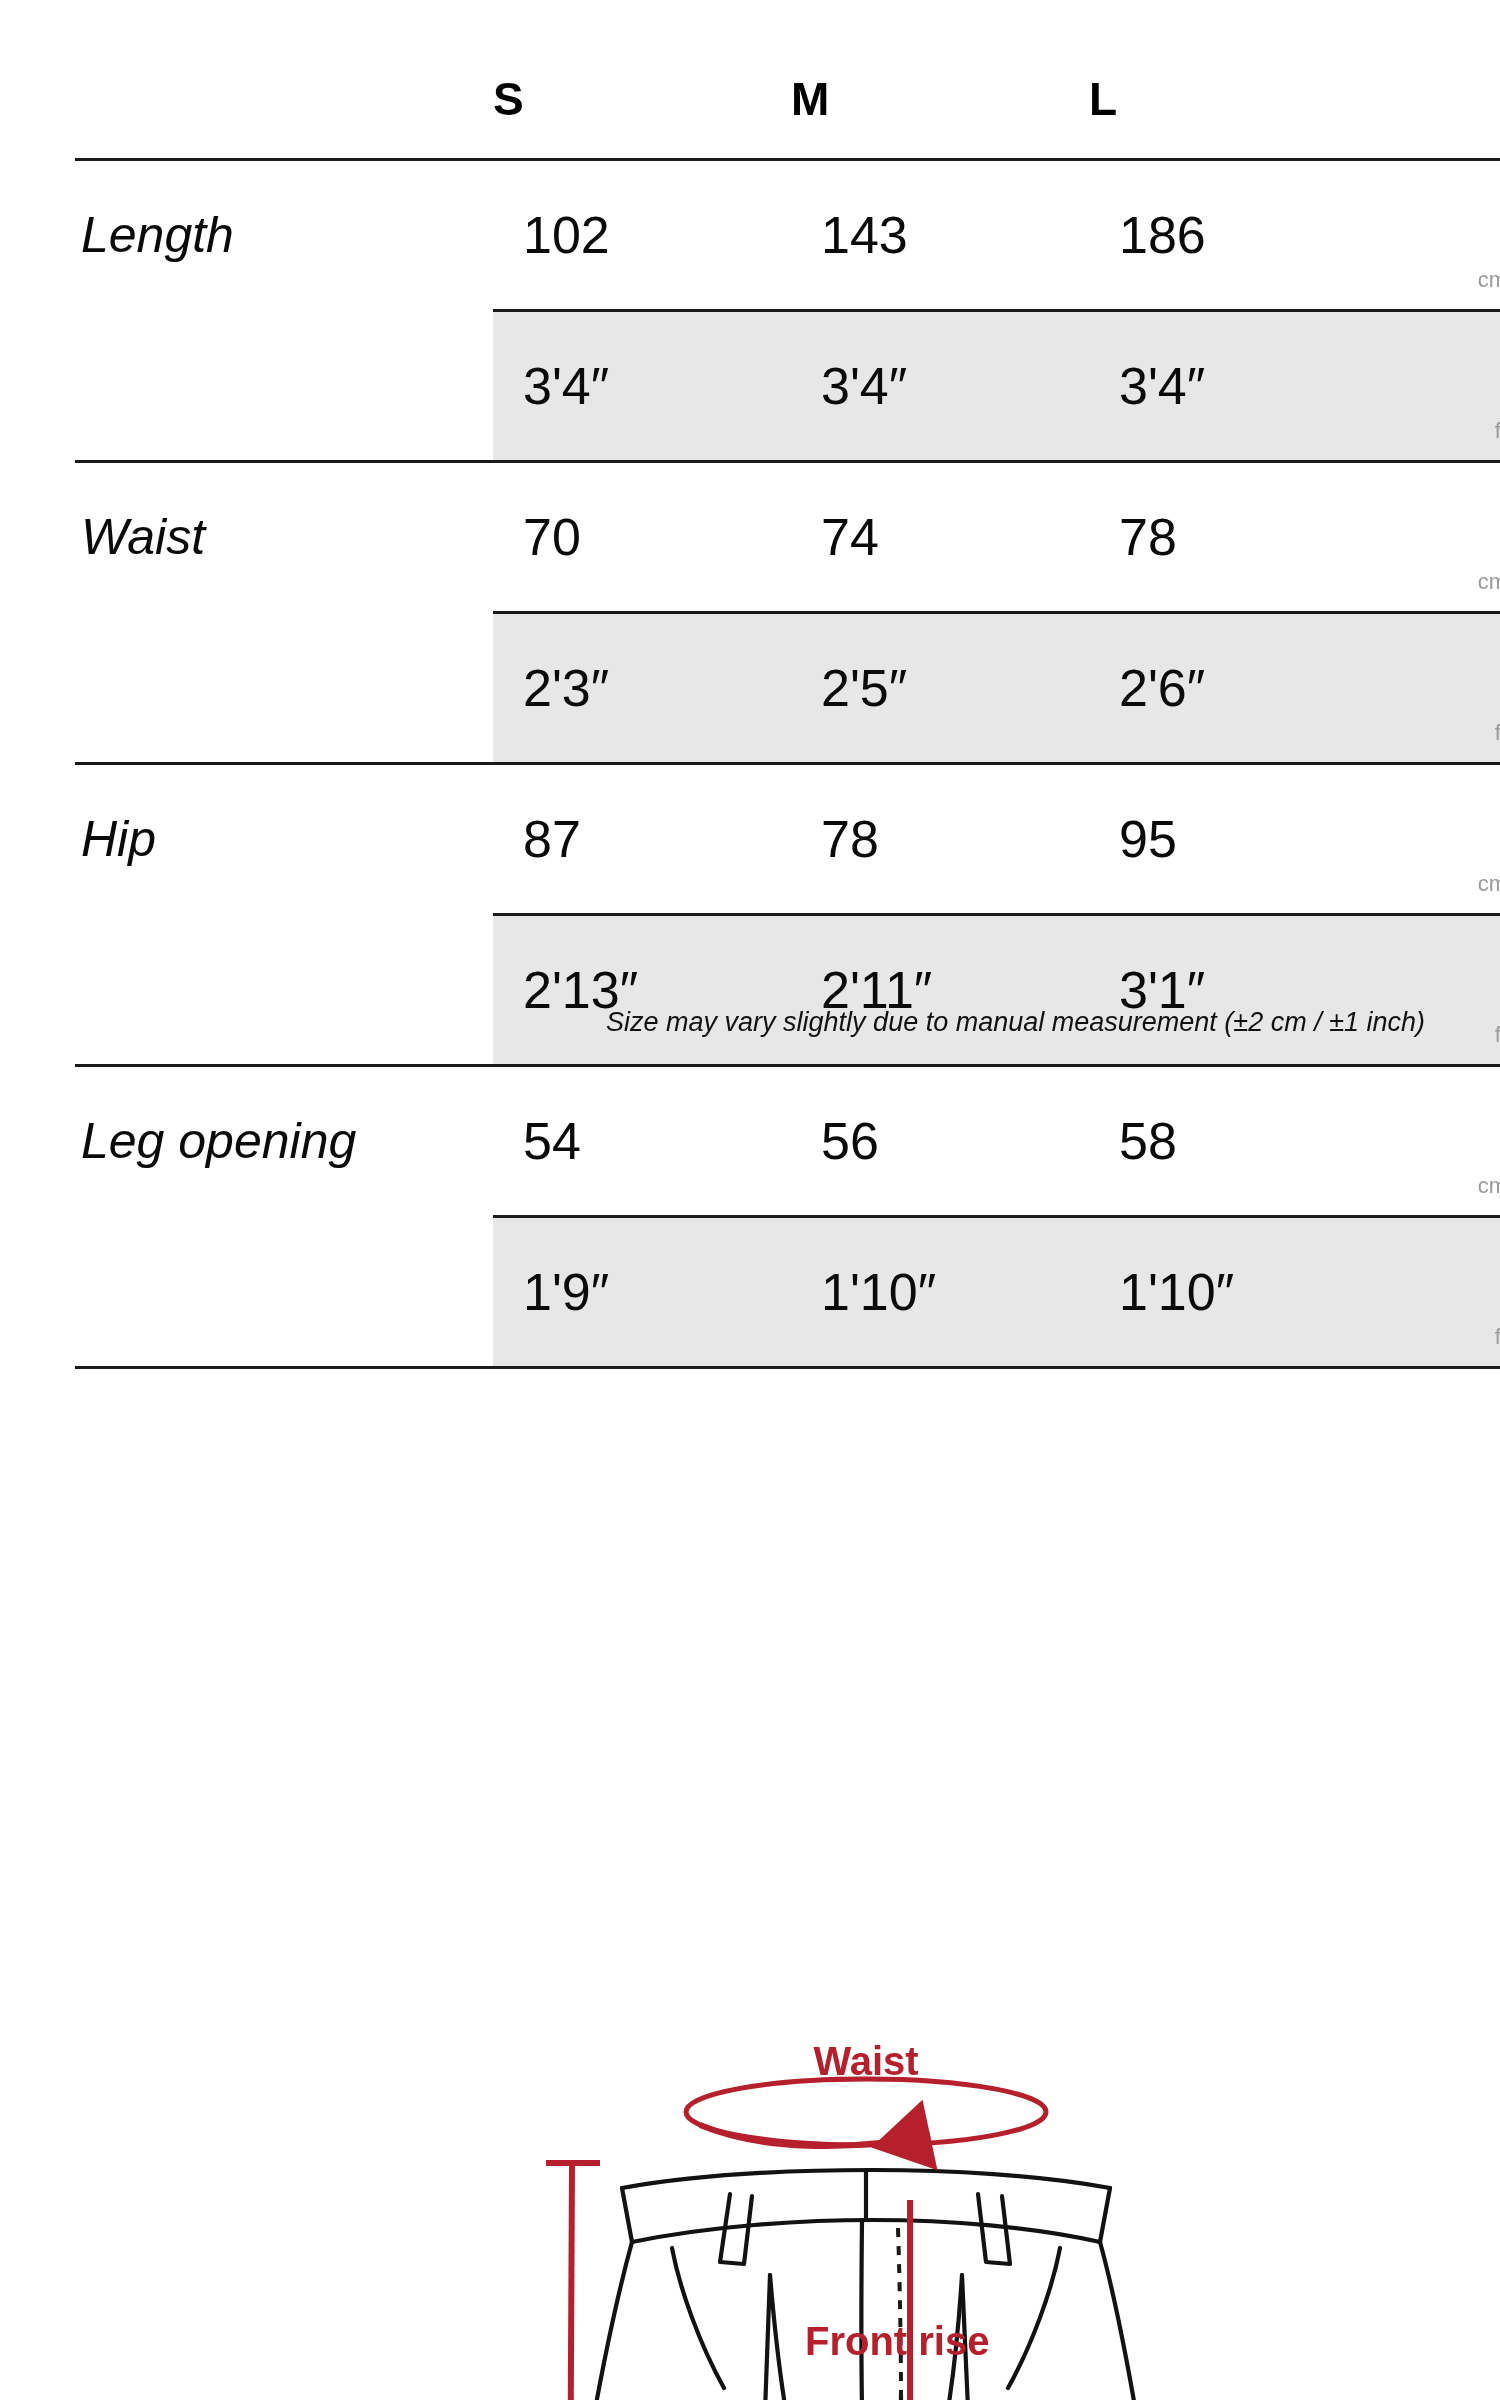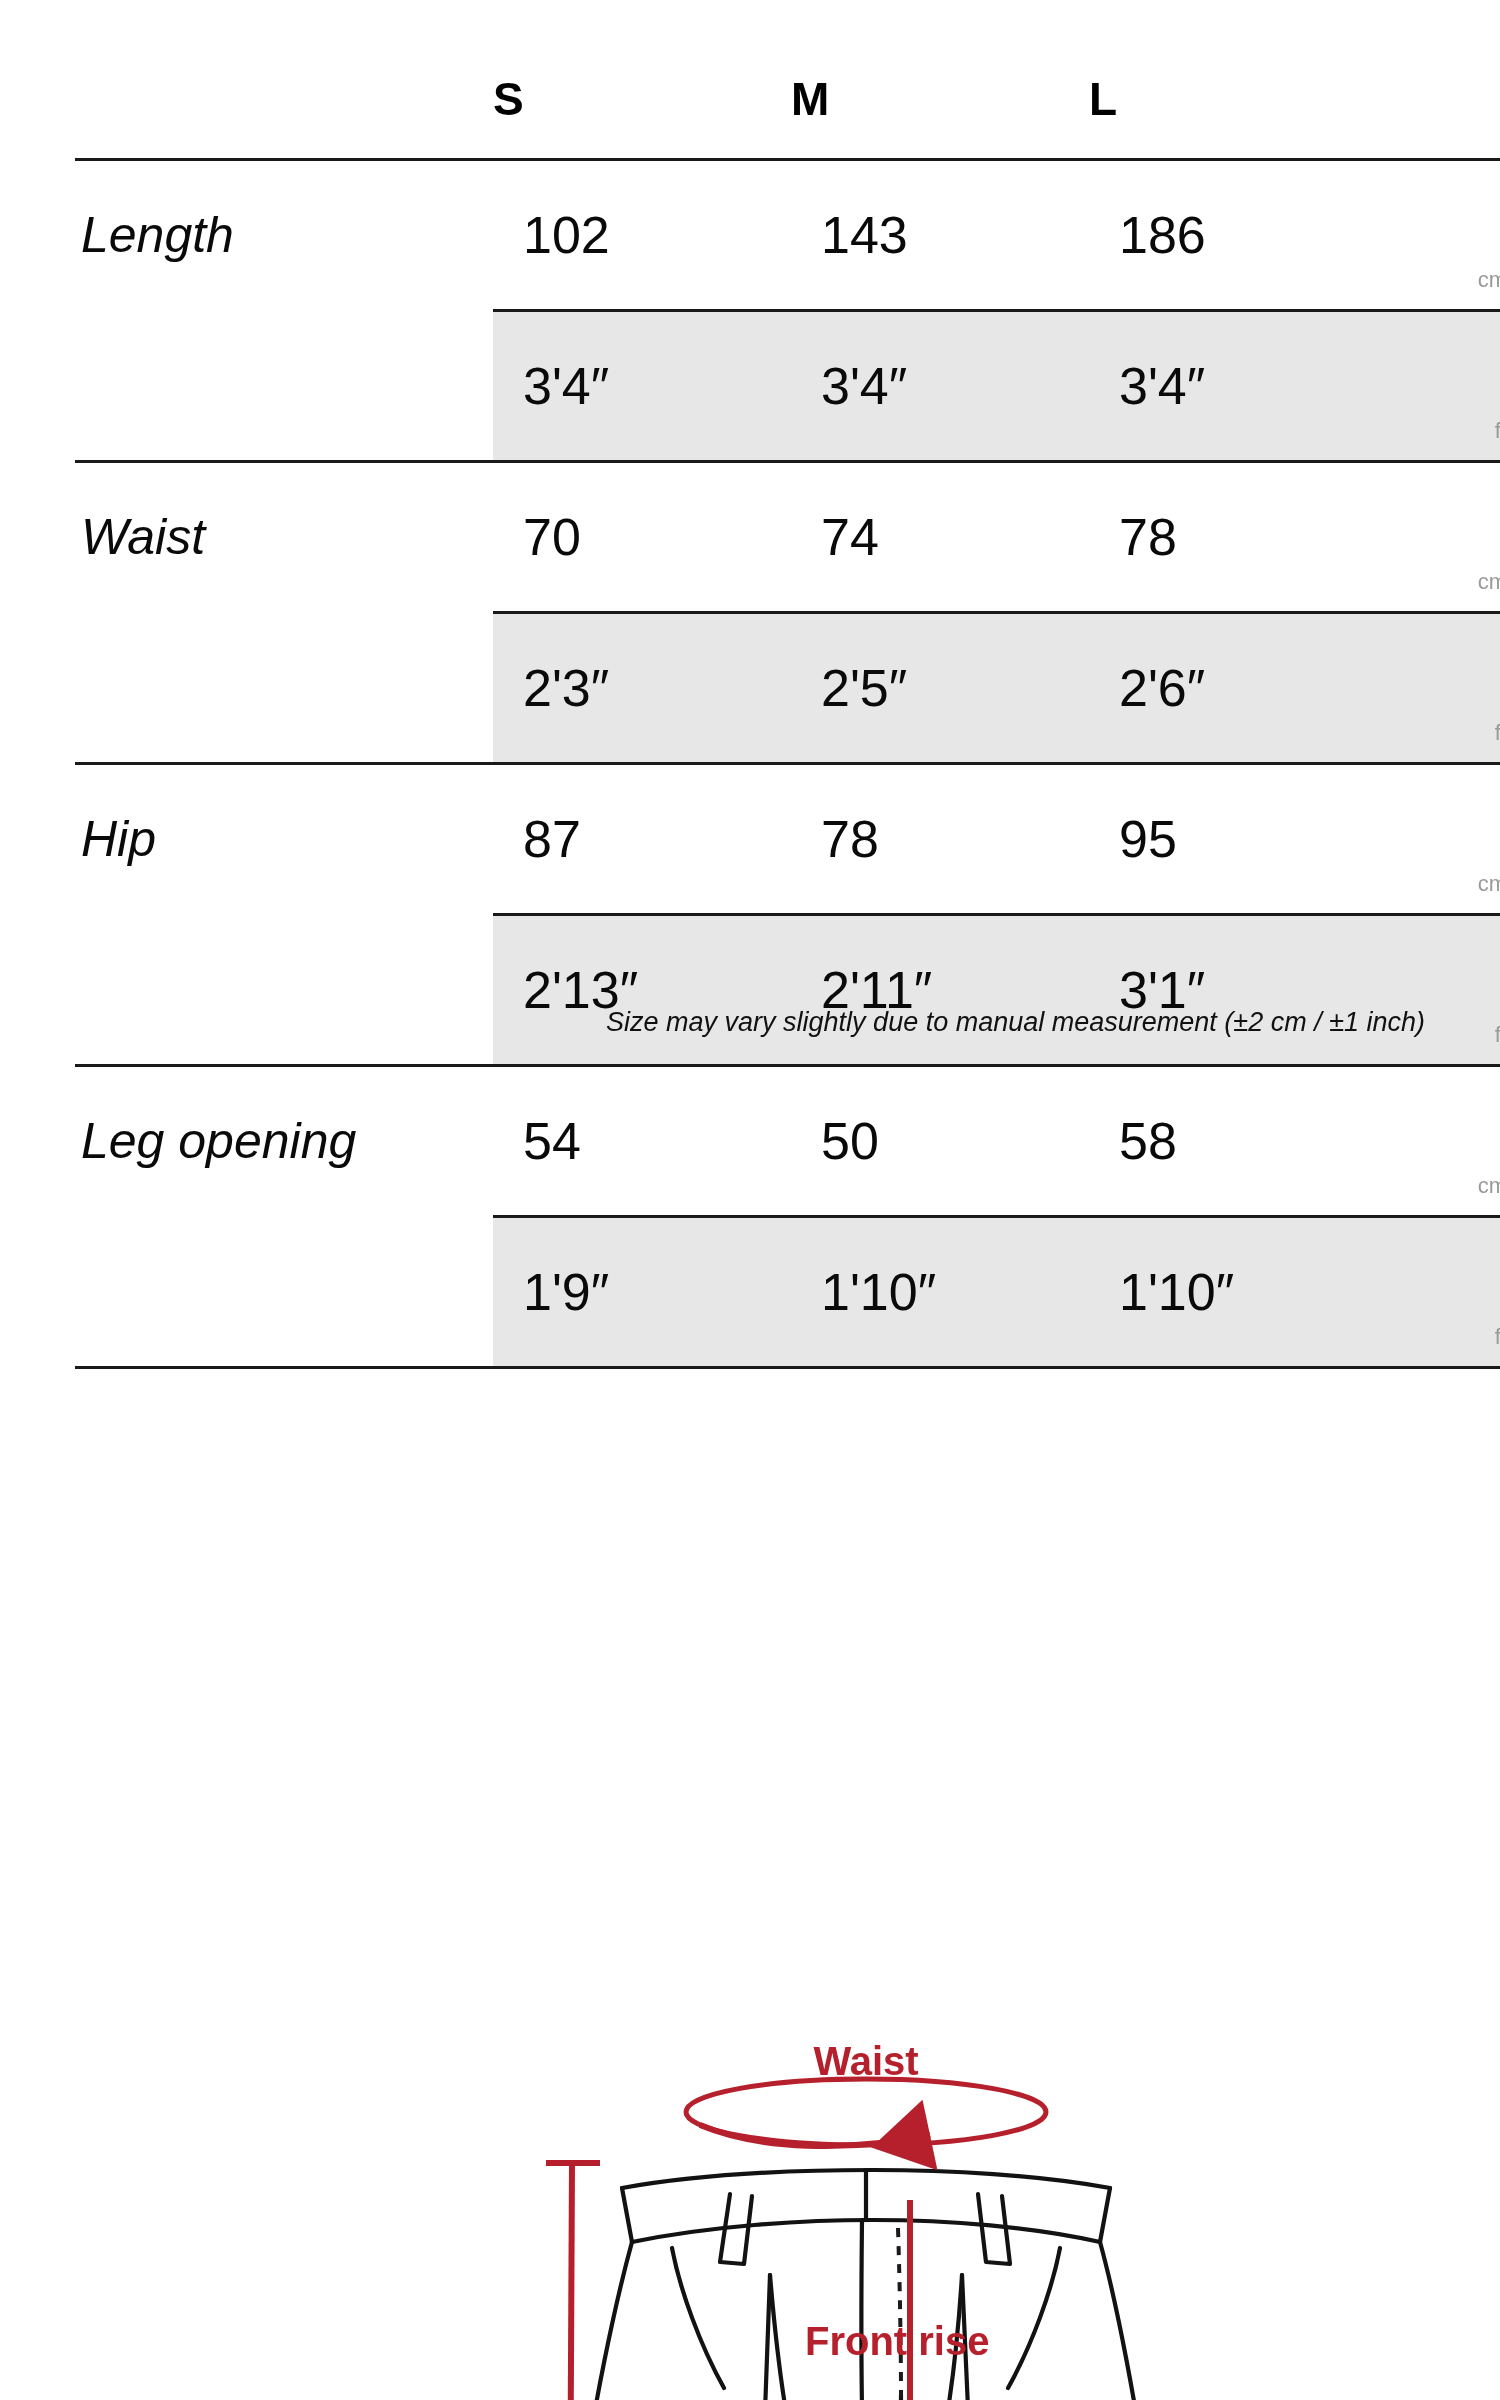--- a/index.html
+++ b/index.html
@@ -215,21 +215,21 @@
         <td></td>
         <td></td>
         <td></td>
         <td></td>
         <td></td>
       </tr>
 
       <tr class="row-cm">
         <td class="lbl">Leg opening</td>
         <td class="val">54</td>
-        <td class="val">50</td>
+        <td class="val">56</td>
         <td class="val">58</td>
         <td class="unit">cm</td>
       </tr>
       <tr class="ft-rule">
         <td class="spacer"></td>
         <td class="ruled"></td>
         <td class="ruled"></td>
         <td class="ruled"></td>
         <td class="ruled"></td>
       </tr>

